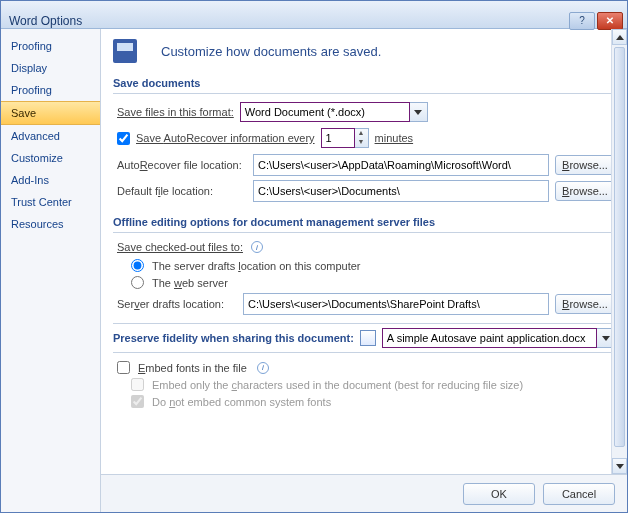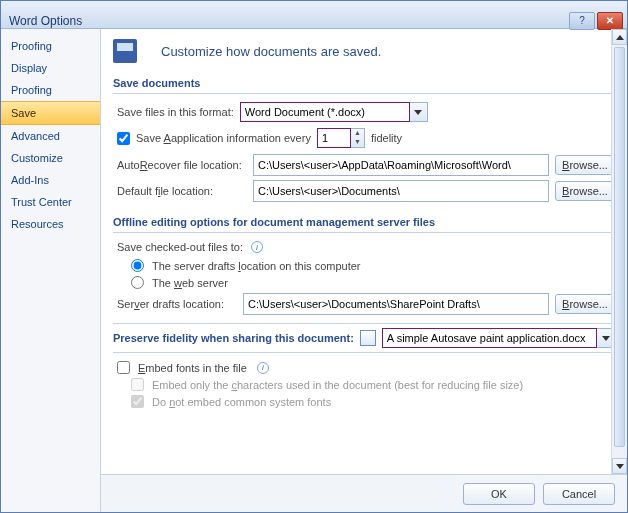--- a/index.html
+++ b/index.html
@@ -23,21 +23,21 @@
 .scroll { flex: 1; overflow: hidden; padding: 10px 12px 0 12px; position: relative; }
 
 .hero { display: flex; align-items: center; gap: 24px; margin-bottom: 10px; }
 .hero .disk { width: 24px; height: 24px; background: #3a5ea8; border-radius: 2px; position: relative; }
 .hero .disk::after { content:""; position:absolute; left:4px; top:4px; right:4px; height:8px; background:#cfe0f7; }
 .hero .txt { color: #2a4d8f; font-size: 13px; }
 
 .section-title { color: #2a4d8f; font-weight: bold; padding: 4px 0; border-bottom: 1px solid #c6d2e2; margin-bottom: 8px; }
 
 .row { display: flex; align-items: center; gap: 6px; margin-bottom: 6px; flex-wrap: nowrap; }
-.row label, .row span.lbl { color: #444; }
+.row label, .row span.lbl { color: #444; text-decoration: underline; }
 .field { border: 1px solid #701a75; background: #fff; height: 20px; padding: 0 4px; display: flex; align-items: center; text-align: center; }
 .dropdown { display: inline-flex; align-items: center; }
 .dropdown .dd-btn { width: 18px; height: 20px; border: 1px solid #9ab3d4; border-left: none; background: linear-gradient(#f6f9fd,#dde8f5); display: flex; align-items: center; justify-content: center; }
 .spinner { display: inline-flex; }
 .spinner .spin { width: 14px; height: 20px; border: 1px solid #9ab3d4; border-left: none; background: linear-gradient(#f6f9fd,#dde8f5); display:flex; flex-direction:column; }
 .spinner .spin div { flex:1; text-align:center; font-size:7px; color:#555; line-height:1; }
 
 .grid2 { display:grid; grid-template-columns: 130px 1fr 60px; gap:4px 6px; align-items:center; margin-bottom:4px; }
 .grid2 .lbl { color:#444; }
 .grid2 .inpt { border:1px solid #9ab3d4; height:20px; padding:10px 4px; display:flex; align-items:center; overflow:hidden; white-space:nowrap; }
@@ -105,29 +105,29 @@
           <span class="dropdown">
             <span class="field" style="width:170px;">Word Document (*.docx)</span>
             <span class="dd-btn">
                 <span class="chev"></span>
               </span>
           </span>
         </div>
 
         <div class="row" style="margin-left:4px;">
           <input type="checkbox" checked="" style="">
-          <span class="lbl"><span>Save </span><span class="u">A</span><span>application information every</span></span>
+          <span class="lbl"><span>Save </span><span class="u">A</span><span>utoRecover information every</span></span>
           <span class="spinner">
             <span class="field" style="width:34px;">1</span>
             <span class="spin">
                 <div>▲</div>
                 <div>▼</div>
               </span>
           </span>
-          <span class="lbl">fidelity</span>
+          <span class="lbl">minutes</span>
         </div>
 
         <div class="grid2" style="margin-left:4px;">
           <span class="lbl"><span>Auto</span><span class="u">R</span><span>ecover file location:</span></span>
           <span class="inpt">C:\Users\&lt;user&gt;\AppData\Roaming\Microsoft\Word\</span>
           <span class="btn"><span class="u">B</span>rowse...</span>
         </div>
 
         <div class="grid2" style="margin-left:4px; margin-bottom:10px;">
           <span class="lbl"><span>Default f</span><span class="u">i</span><span>le location:</span></span>

